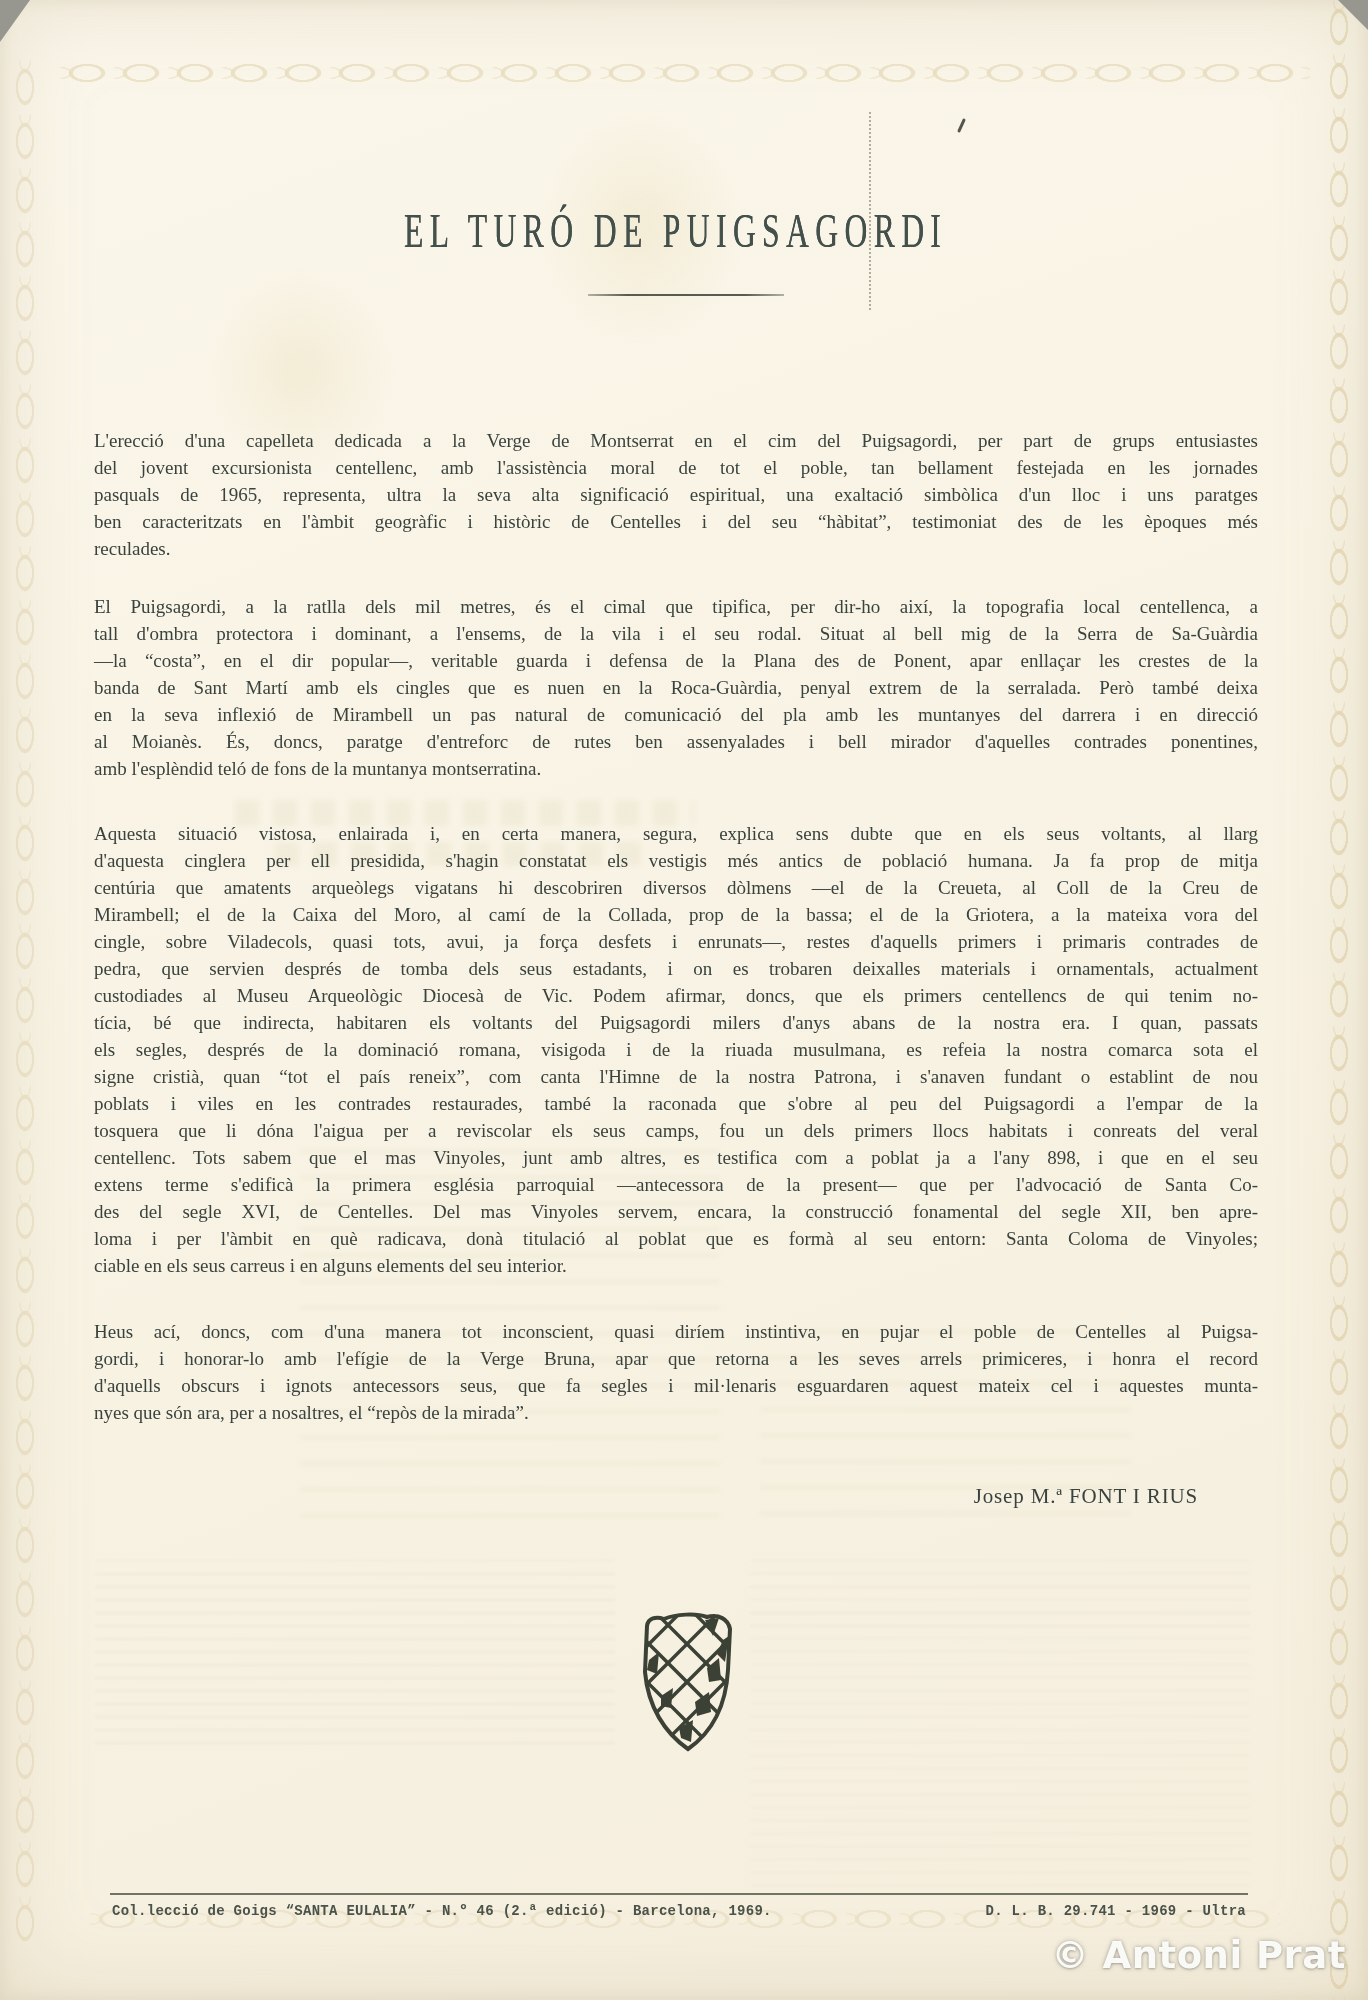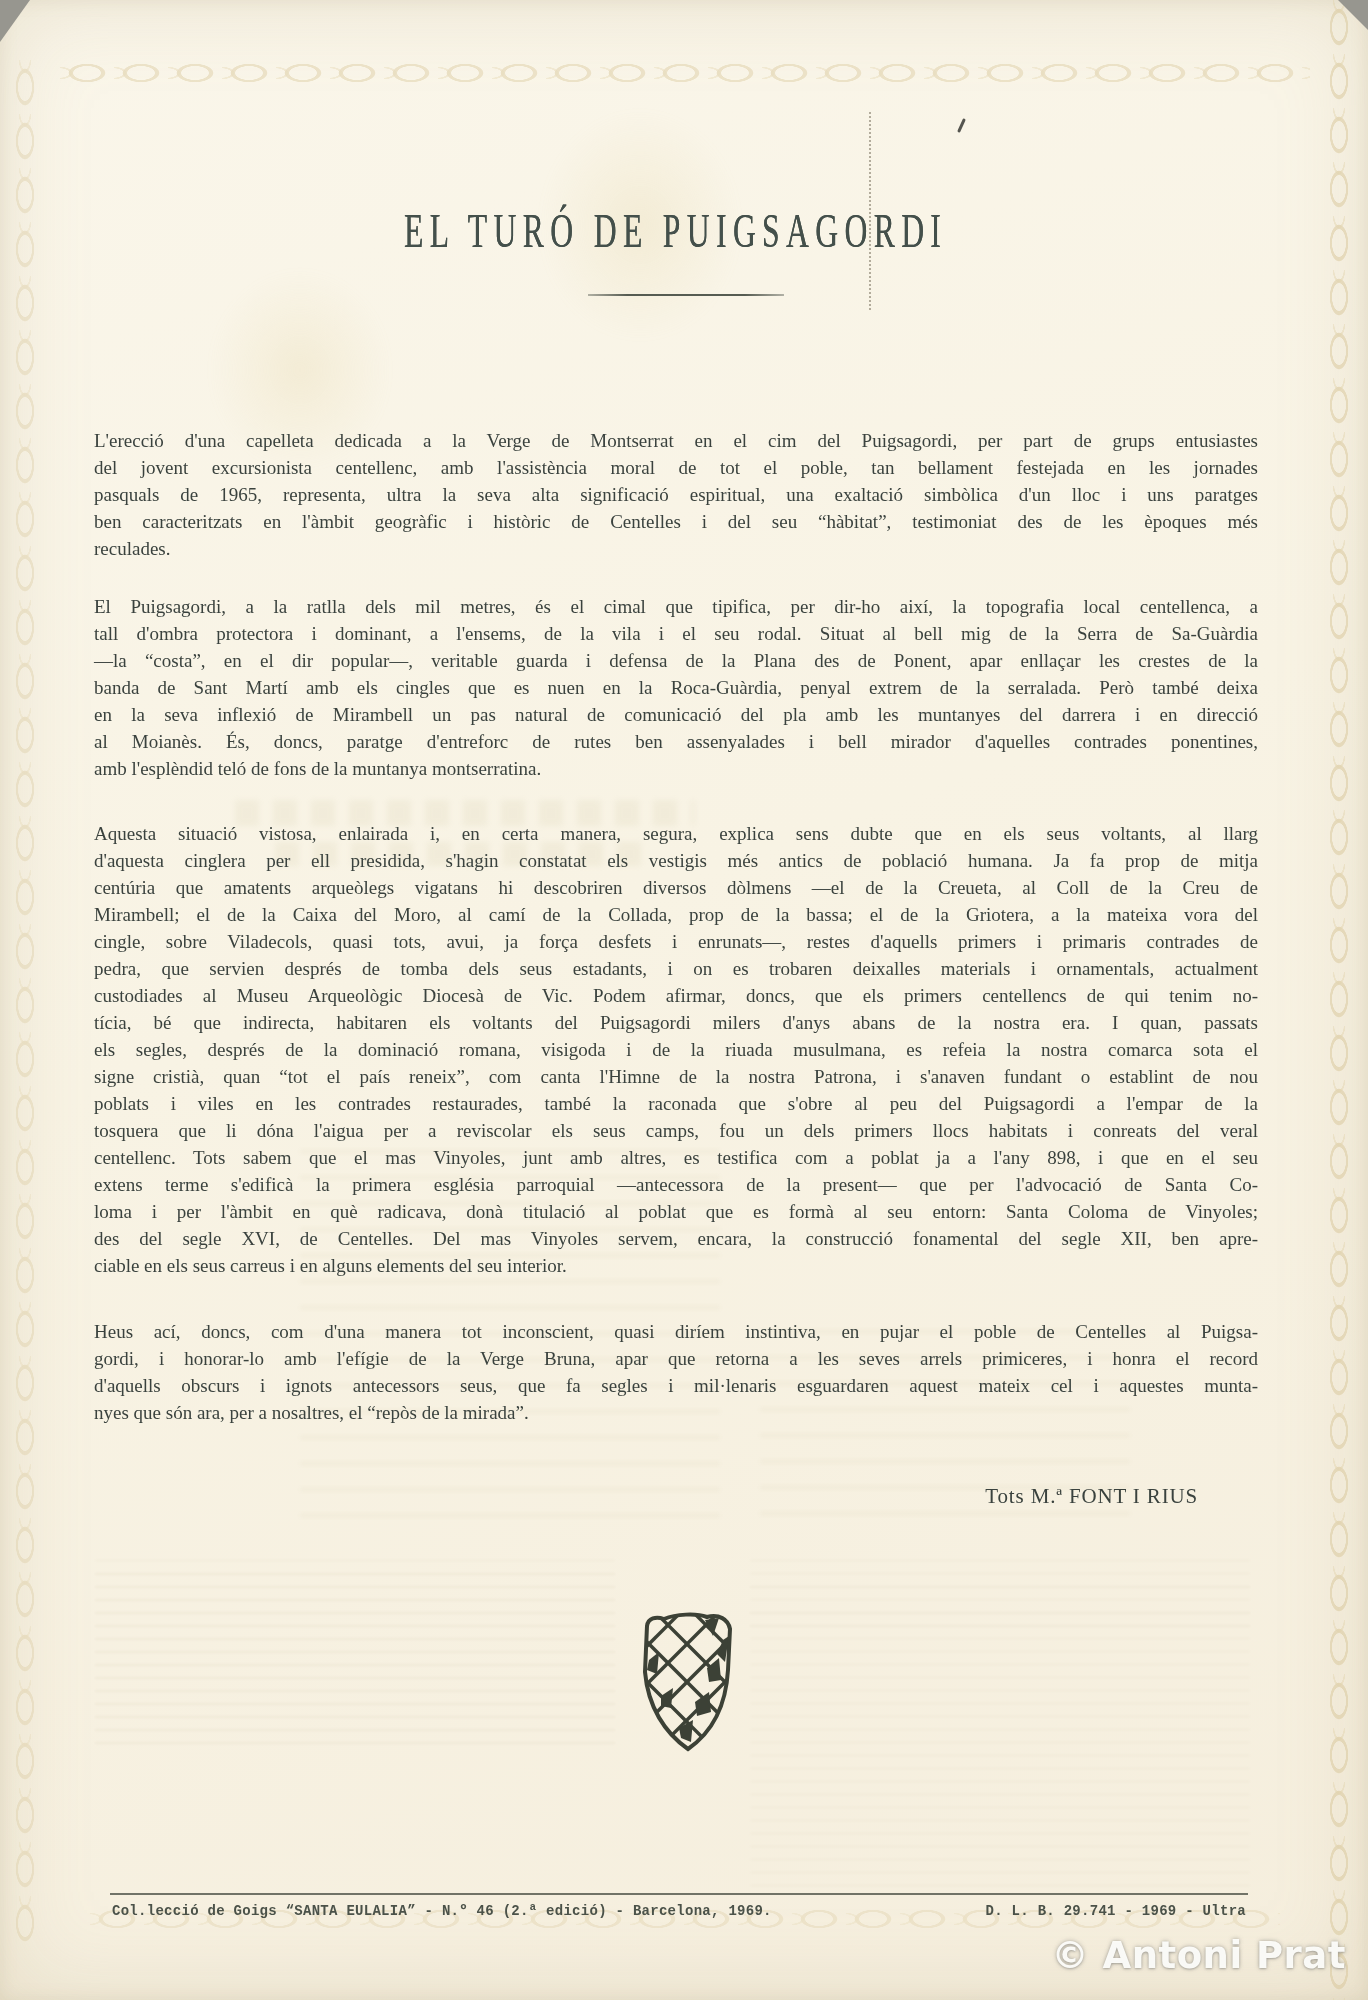--- a/index.html
+++ b/index.html
@@ -110,32 +110,32 @@
     <div class="jline">cingle, sobre Viladecols, quasi tots, avui, ja força desfets i enrunats—, restes d'aquells primers i primaris contrades de</div>
     <div class="jline">pedra, que servien després de tomba dels seus estadants, i on es trobaren deixalles materials i ornamentals, actualment</div>
     <div class="jline">custodiades al Museu Arqueològic Diocesà de Vic. Podem afirmar, doncs, que els primers centellencs de qui tenim no-</div>
     <div class="jline">tícia, bé que indirecta, habitaren els voltants del Puigsagordi milers d'anys abans de la nostra era. I quan, passats</div>
     <div class="jline">els segles, després de la dominació romana, visigoda i de la riuada musulmana, es refeia la nostra comarca sota el</div>
     <div class="jline">signe cristià, quan “tot el país reneix”, com canta l'Himne de la nostra Patrona, i s'anaven fundant o establint de nou</div>
     <div class="jline">poblats i viles en les contrades restaurades, també la raconada que s'obre al peu del Puigsagordi a l'empar de la</div>
     <div class="jline">tosquera que li dóna l'aigua per a reviscolar els seus camps, fou un dels primers llocs habitats i conreats del veral</div>
     <div class="jline">centellenc. Tots sabem que el mas Vinyoles, junt amb altres, es testifica com a poblat ja a l'any 898, i que en el seu</div>
     <div class="jline">extens terme s'edificà la primera església parroquial —antecessora de la present— que per l'advocació de Santa Co-</div>
+    <div class="jline">des del segle XVI, de Centelles. Del mas Vinyoles servem, encara, la construcció fonamental del segle XII, ben apre-</div>
     <div class="jline">loma i per l'àmbit en què radicava, donà titulació al poblat que es formà al seu entorn: Santa Coloma de Vinyoles;</div>
-    <div class="jline">des del segle XVI, de Centelles. Del mas Vinyoles servem, encara, la construcció fonamental del segle XII, ben apre-</div>
     <div class="jline jlast">ciable en els seus carreus i en alguns elements del seu interior.</div>
   </div>
 <div class="para p4">
     <div class="jline">Heus ací, doncs, com d'una manera tot inconscient, quasi diríem instintiva, en pujar el poble de Centelles al Puigsa-</div>
     <div class="jline">gordi, i honorar-lo amb l'efígie de la Verge Bruna, apar que retorna a les seves arrels primiceres, i honra el record</div>
     <div class="jline">d'aquells obscurs i ignots antecessors seus, que fa segles i mil·lenaris esguardaren aquest mateix cel i aquestes munta-</div>
     <div class="jline jlast">nyes que són ara, per a nosaltres, el “repòs de la mirada”.</div>
   </div>
 
-<div class="signature">Tots M.ª FONT I RIUS</div>
+<div class="signature">Josep M.ª FONT I RIUS</div>
 
 <div class="emblem">
   <svg width="104" height="145" viewBox="0 0 104 145">
     <defs>
       <clipPath id="shieldClip">
         <path d="M12,16 C13,8 21,6 29,9 C41,4 61,3 72,7 C84,4 93,9 95,19 L93,60 C91,95 79,121 53,139 C30,123 13,97 10,62 Z"></path>
       </clipPath>
     </defs>
     <g clip-path="url(#shieldClip)" stroke="#3c4136" stroke-width="3.4" stroke-linecap="round">
       <g>

